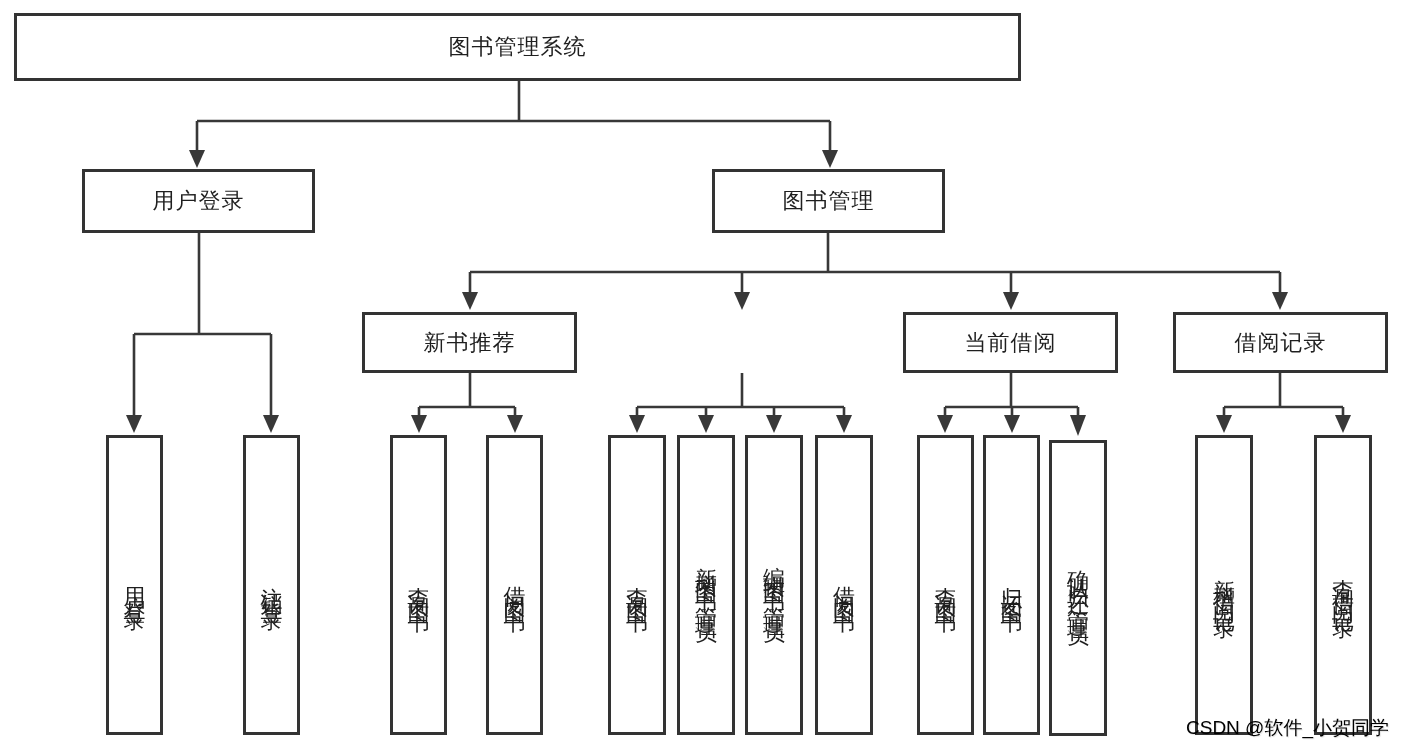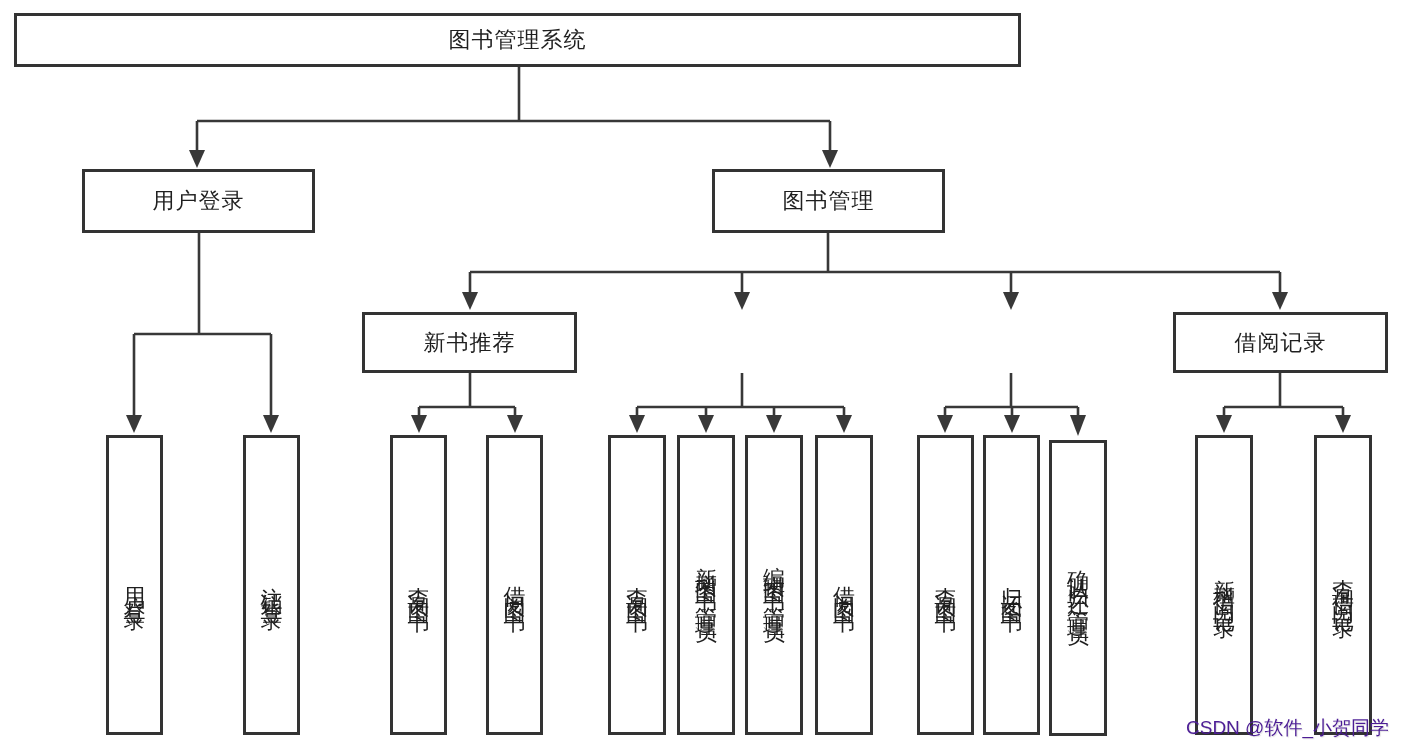--- a/index.html
+++ b/index.html
@@ -39,21 +39,21 @@
     writing-mode: vertical-rl;
     text-orientation: mixed;
     font-size: 22px;
     letter-spacing: 8px;
     line-height: 1;
   }
   .watermark {
     position: absolute;
     left: 1186px; top: 715px;
     font-size: 19px;
-    color: #4c1d95;
+    color: #000000;
     text-shadow: 1px 1px 1px rgba(0,0,0,0.12);
     white-space: nowrap;
   }
 </style>
 </head>
 <body>
 
 <div id="stage">
 
   <svg class="connectors" viewBox="0 0 1405 747" xmlns="http://www.w3.org/2000/svg">
@@ -122,26 +122,27 @@
 
       <polygon points="937,415 953,415 945,433"></polygon>
       <polygon points="1004,415 1020,415 1012,433"></polygon>
       <polygon points="1070,415 1086,415 1078,436"></polygon>
 
       <polygon points="1216,415 1232,415 1224,433"></polygon>
       <polygon points="1335,415 1351,415 1343,433"></polygon>
     </g>
   </svg>
 
-  <div class="node h" style="left:14px; top:13px; width:1007px; height:54px">图书管理系统</div>
+  <div class="node h" style="left:14px; top:13px; width:1007px; height:68px">图书管理系统</div>
 
   <div class="node h" style="left:82px; top:169px; width:233px; height:64px">用户登录</div>
   <div class="node h" style="left:362px; top:312px; width:215px; height:61px">新书推荐</div>
 
   <div class="node h" style="left:712px; top:169px; width:233px; height:64px">图书管理</div>
+  <div class="node h" style="left:903px; top:312px; width:215px; height:61px">当前借阅</div>
   <div class="node h" style="left:1173px; top:312px; width:215px; height:61px">借阅记录</div>
 
   <div class="node v" style="left:106px; top:435px; width:57px; height:300px">用户登录</div>
   <div class="node v" style="left:243px; top:435px; width:57px; height:300px">注销登录</div>
 
   <div class="node v" style="left:390px; top:435px; width:57px; height:300px">查询图书</div>
   <div class="node v" style="left:486px; top:435px; width:57px; height:300px">借阅图书</div>
 
   <div class="node v" style="left:608px; top:435px; width:58px; height:300px">查询图书</div>
   <div class="node v" style="left:677px; top:435px; width:58px; height:300px">新增图书（管理员）</div>

